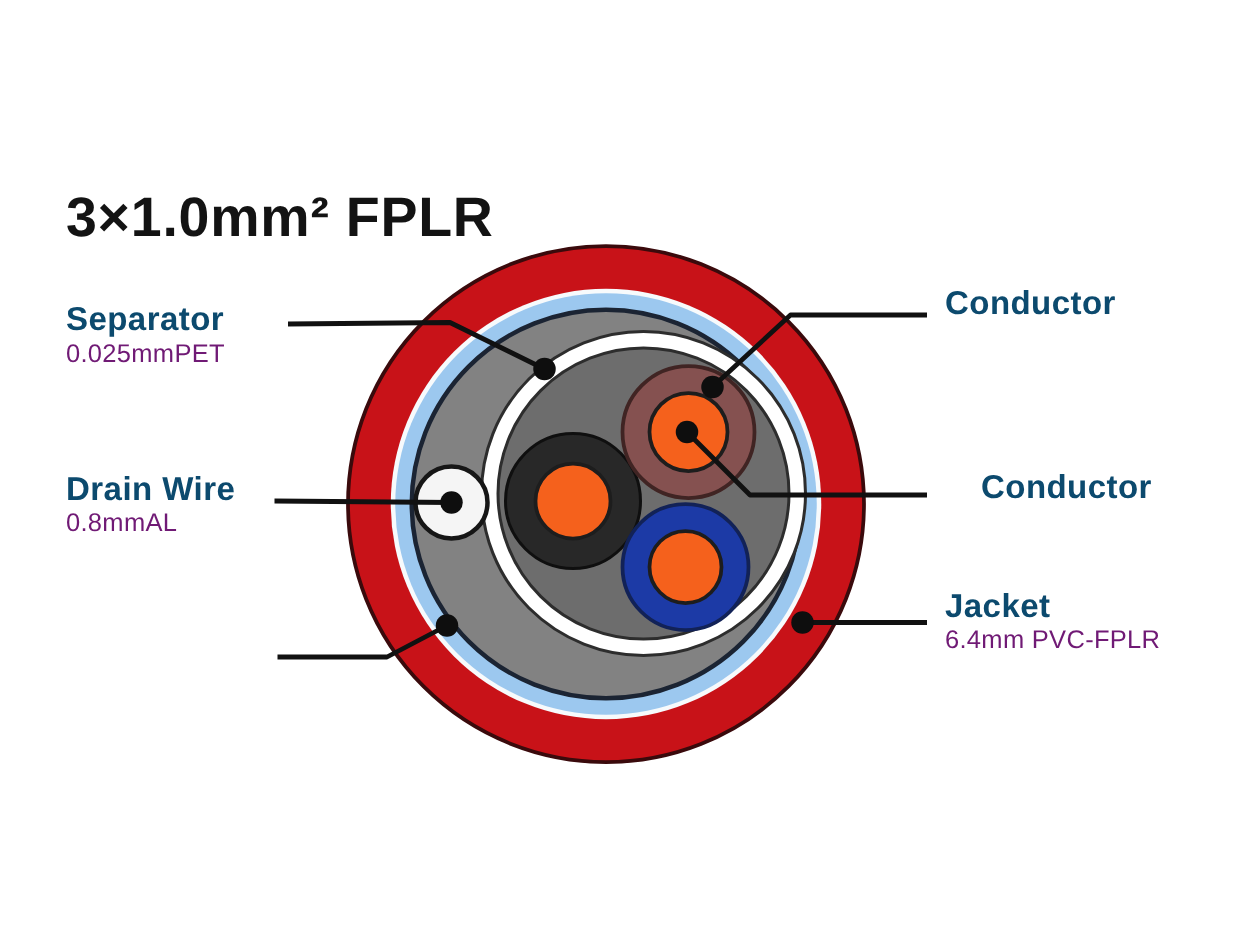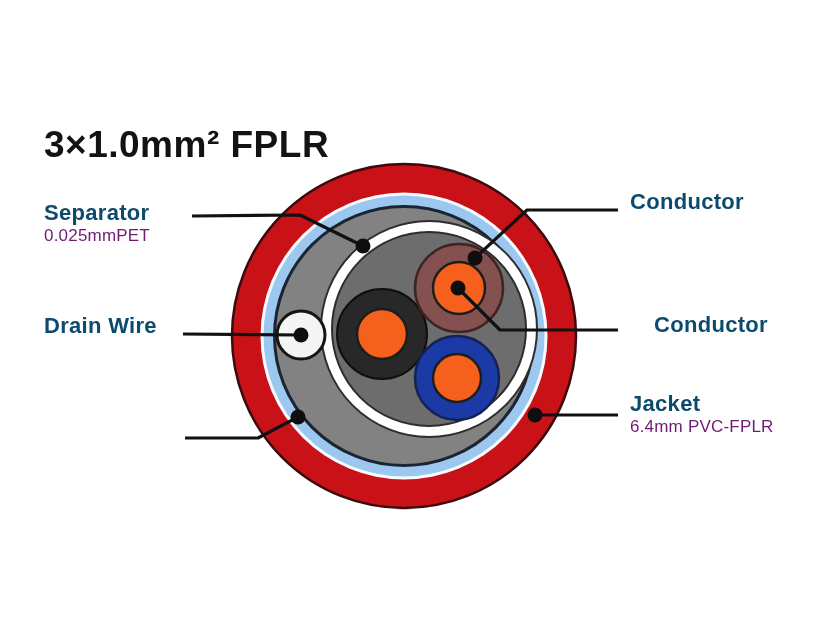--- a/index.html
+++ b/index.html
@@ -112,20 +112,21 @@
 
   <div class="diagram-title">3×1.0mm² FPLR</div>
 
   <div class="label lbl-separator">
     <div class="label-name">Separator</div>
     <div class="label-value">0.025mmPET</div>
   </div>
 
   <div class="label lbl-drain-wire">
     <div class="label-name">Drain Wire</div>
+    <div class="label-value">0.8mmAL</div>
   </div>
 
 
   <div class="label lbl-insulation">
     <div class="label-name">Conductor</div>
   </div>
 
   <div class="label lbl-conductor">
     <div class="label-name">Conductor</div>
   </div>

